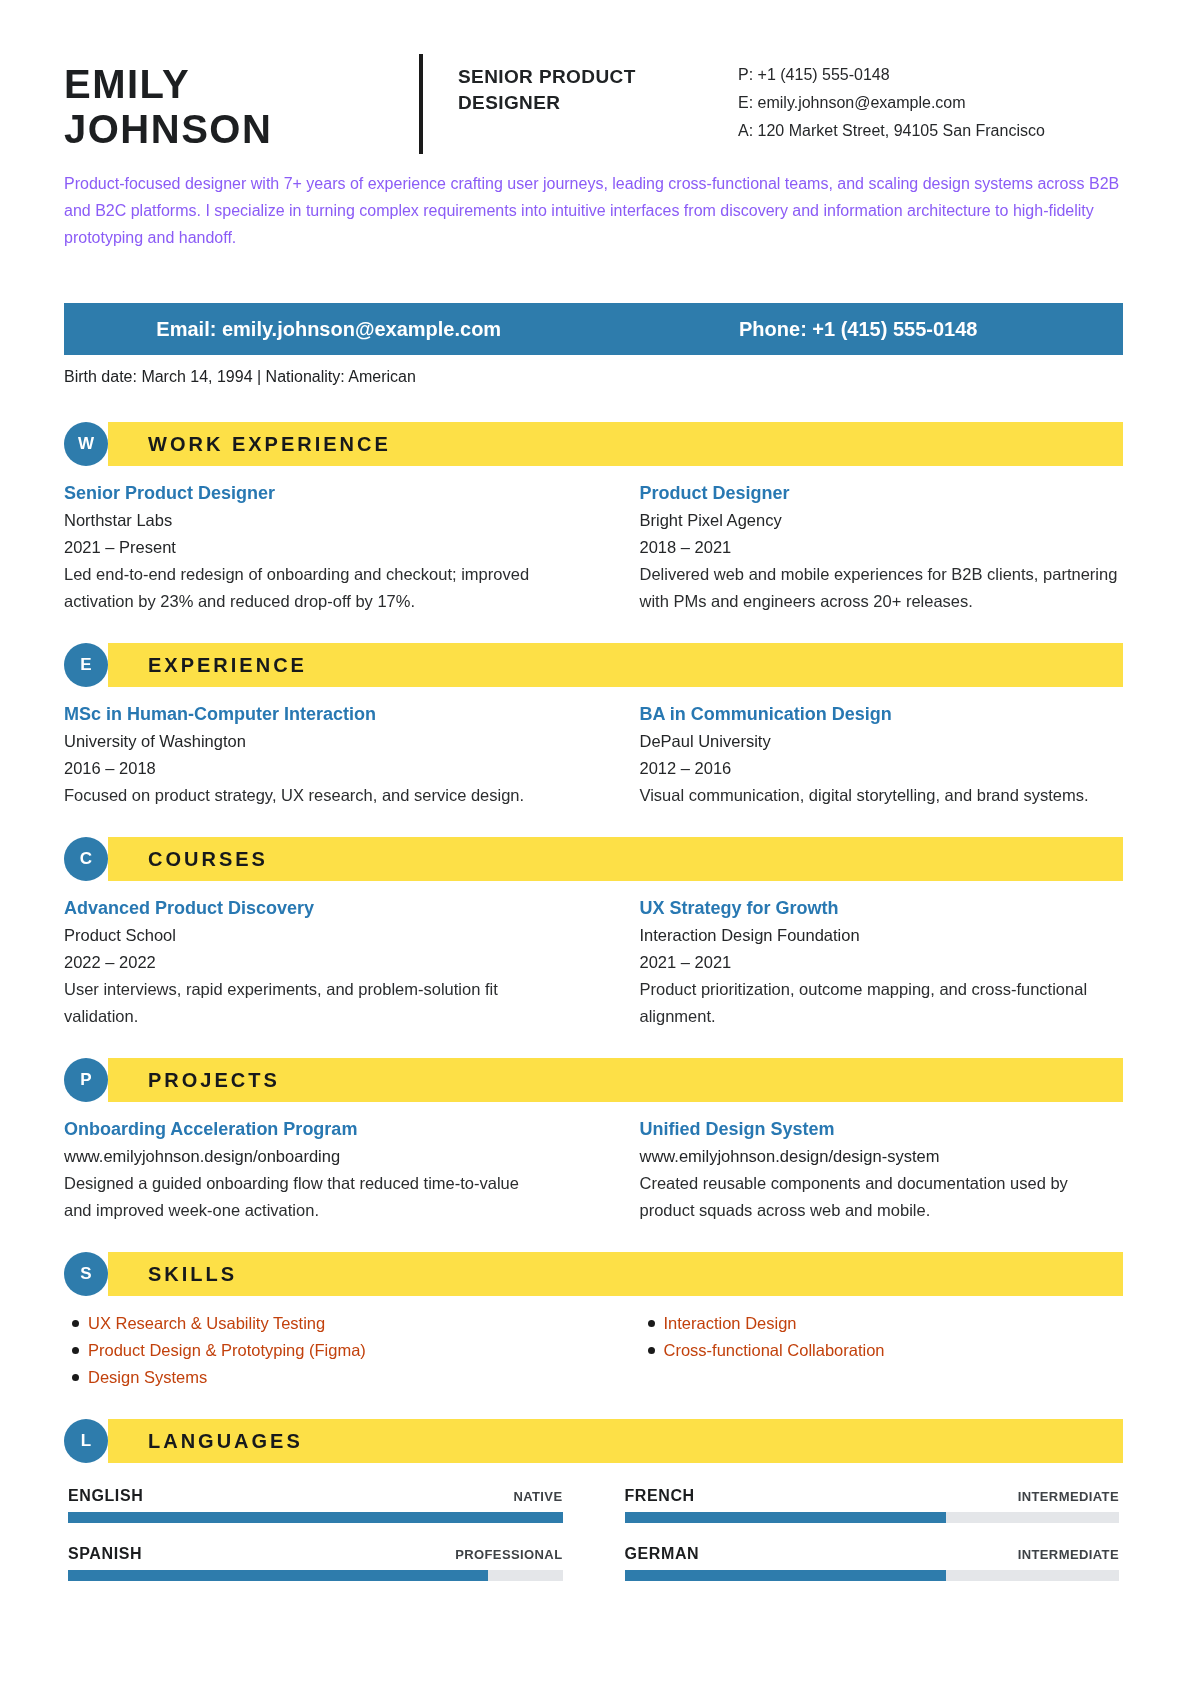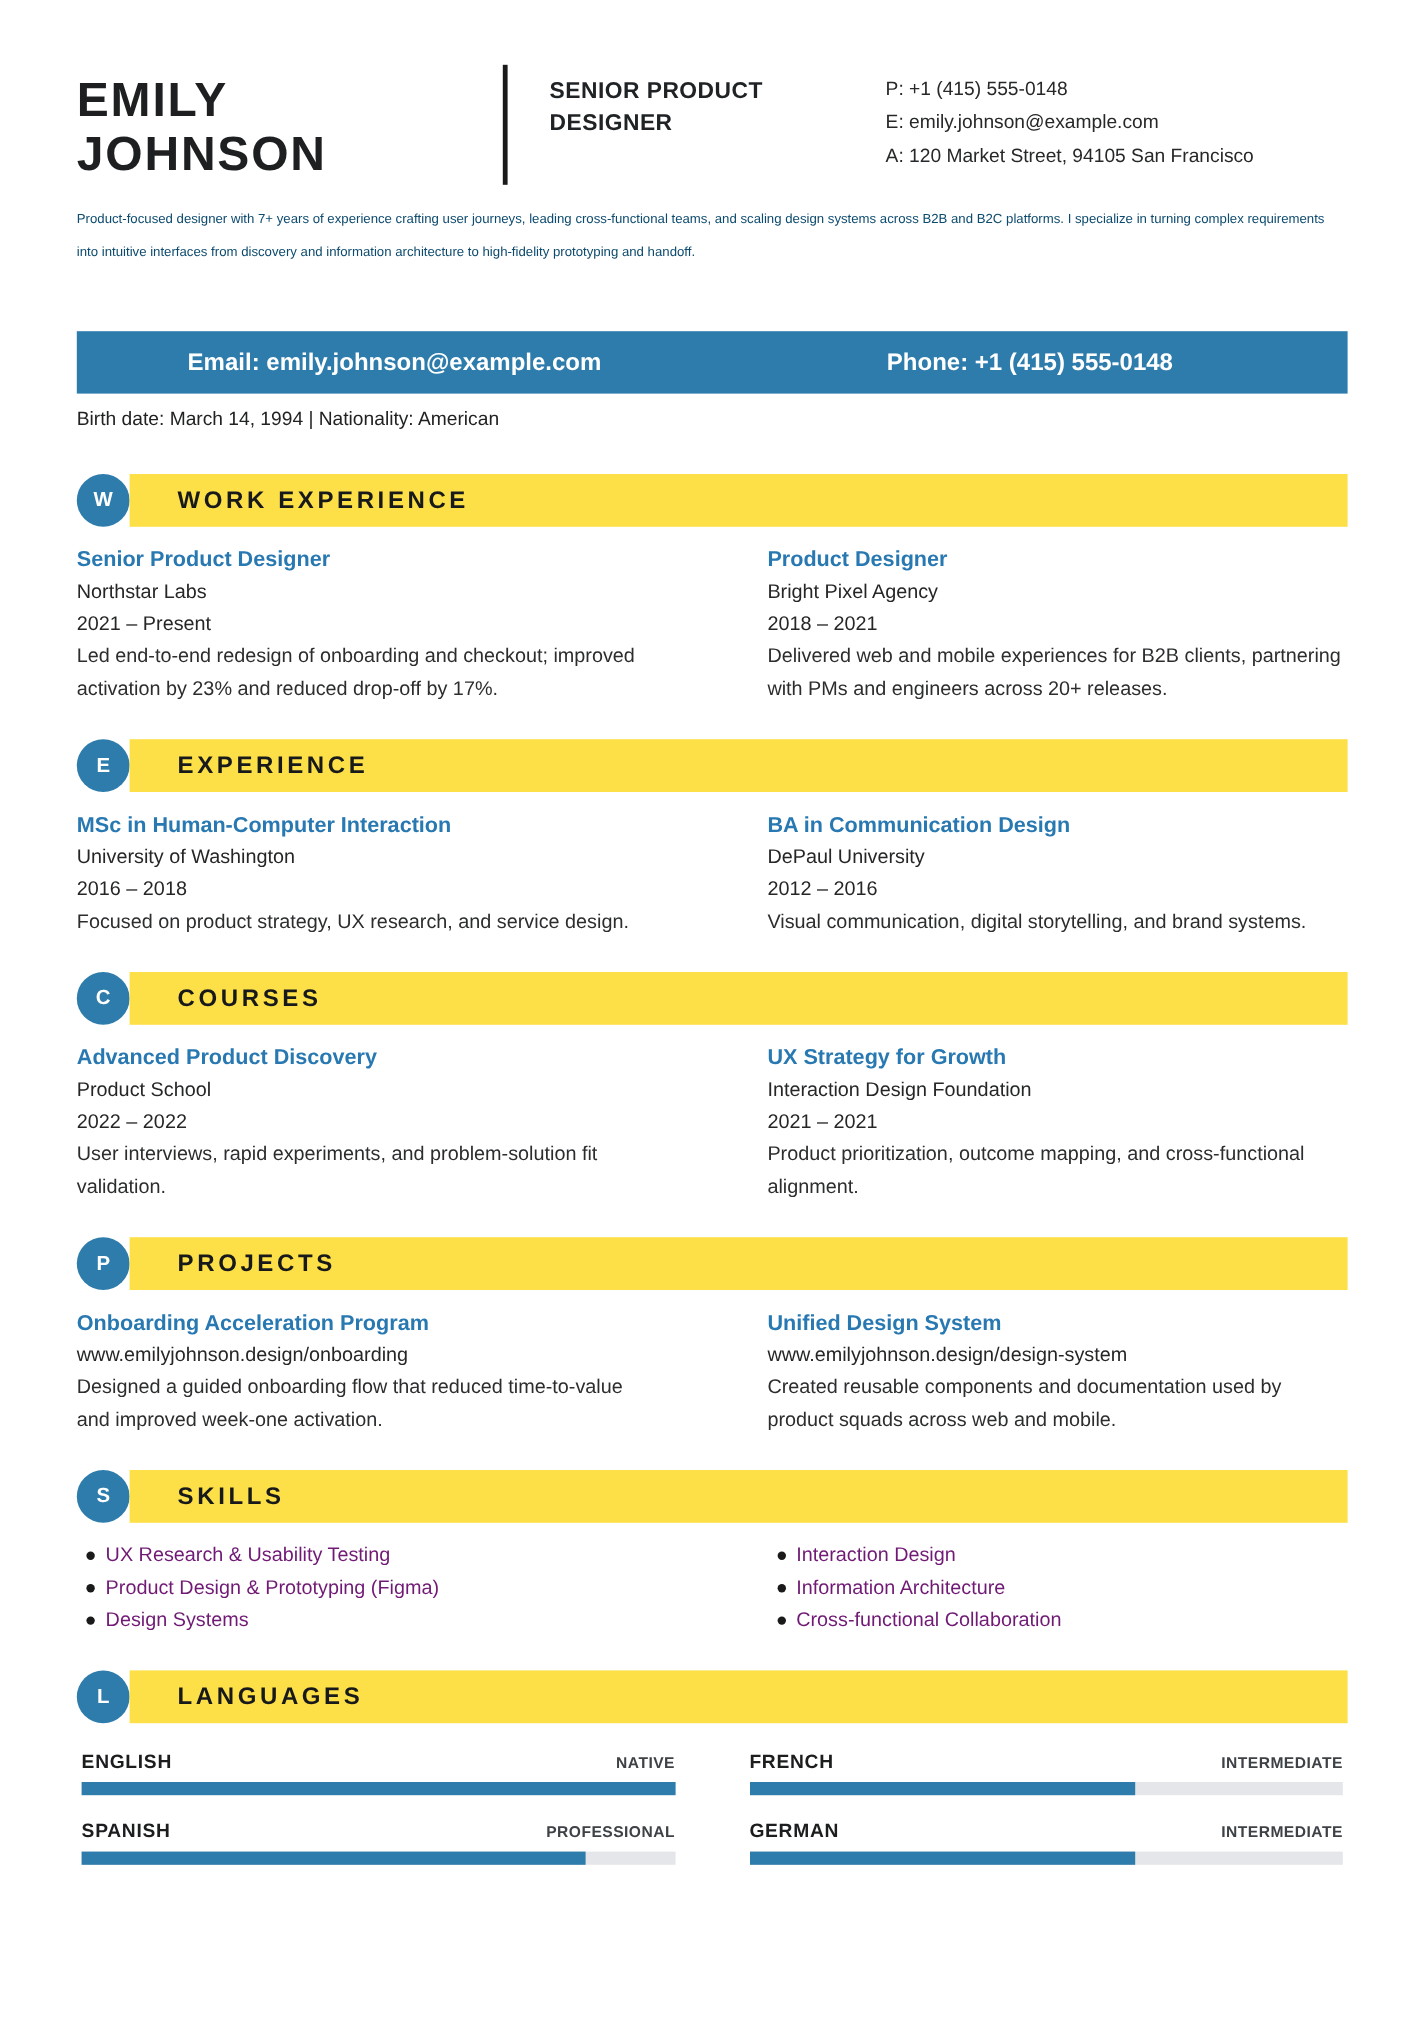--- a/index.html
+++ b/index.html
@@ -13,21 +13,21 @@
 
   
   .header { display:flex; align-items:flex-start; }
   .name-block { flex:0 0 355px; padding-top:8px; }
   .name-line { font-size:40px; font-weight:bold; letter-spacing:1.5px; line-height:45px; color:#1d1f21; }
   .divider { flex:0 0 4px; width:4px; height:100px; background:#1a1a1a; }
   .job-title { width:238px; margin-left:35px; padding-top:10px; font-size:19px; font-weight:bold; line-height:26px; letter-spacing:0.4px; color:#202325; }
   .contact { margin-left:42px; padding-top:7px; font-size:16px; line-height:28px; color:#26282a; white-space:nowrap; }
 
   
-  .summary { margin-top:16px; font-size:11px; line-height:27px; color:#0c4a6e; }
+  .summary { margin-top:16px; font-size:16px; line-height:27px; color:#8b5cf6; }
 
   
   .contact-bar { margin-top:52px; height:52px; background:#2e7cac; display:flex; }
   .contact-bar .cell { flex:1; display:flex; align-items:center; justify-content:center; color:#ffffff; font-weight:bold; font-size:20px; }
 
   .meta { margin-top:13px; font-size:16px; color:#202224; }
 
   
   .section { margin-top:28px; }
   .section--first { margin-top:36px; }
@@ -38,21 +38,21 @@
                padding-left:40px; font-size:20px; font-weight:bold; letter-spacing:3px; color:#17191b; }
 
   .entries { display:grid; grid-template-columns:1fr 1fr; column-gap:92px; margin-top:14px; }
   .entry-title { font-size:18px; font-weight:bold; line-height:27px; color:#2878b2; }
   .entry-line  { font-size:16.5px; line-height:27px; color:#242628; }
   .entry-desc  { font-size:16.5px; line-height:27px; color:#2b2d2f; }
 
   
   .skills-grid { display:grid; grid-template-columns:1fr 1fr; column-gap:92px; margin-top:14px; }
   .skill-list { margin:0; padding:0; list-style:none; }
-  .skill-item { position:relative; padding-left:24px; font-size:16.5px; line-height:27px; color:#701a75; }
+  .skill-item { position:relative; padding-left:24px; font-size:16.5px; line-height:27px; color:#c2410c; }
   .skill-item::before { content:""; position:absolute; left:8px; top:10px; width:7px; height:7px; border-radius:50%; background:#1a1a1a; }
 
   
   .lang-grid { display:grid; grid-template-columns:1fr 1fr; column-gap:54px; margin-top:24px; }
   .lang-row { margin-bottom:22px; padding:0 4px; }
   .lang-head { display:flex; justify-content:space-between; align-items:baseline; }
   .lang-name { font-size:16px; font-weight:bold; letter-spacing:0.6px; color:#1b1d1f; }
   .lang-level { font-size:13px; font-weight:bold; letter-spacing:0.4px; color:#3e4246; }
   .lang-track { margin-top:7px; height:11px; background:#e4e6e9; }
   .lang-fill { height:100%; background:#2e7cac; }
@@ -173,21 +173,20 @@
       <div class="title-bar">SKILLS</div>
     </div>
     <div class="skills-grid">
       <ul class="skill-list">
         <li class="skill-item">UX Research &amp; Usability Testing</li>
         <li class="skill-item">Product Design &amp; Prototyping (Figma)</li>
         <li class="skill-item">Design Systems</li>
       </ul>
       <ul class="skill-list">
         <li class="skill-item">Interaction Design</li>
-        <li class="skill-item">Information Architecture</li>
         <li class="skill-item">Cross-functional Collaboration</li>
       </ul>
     </div>
   </div>
 
   <div class="section">
     <div class="section-header">
       <div class="badge">L</div>
       <div class="title-bar">LANGUAGES</div>
     </div>

